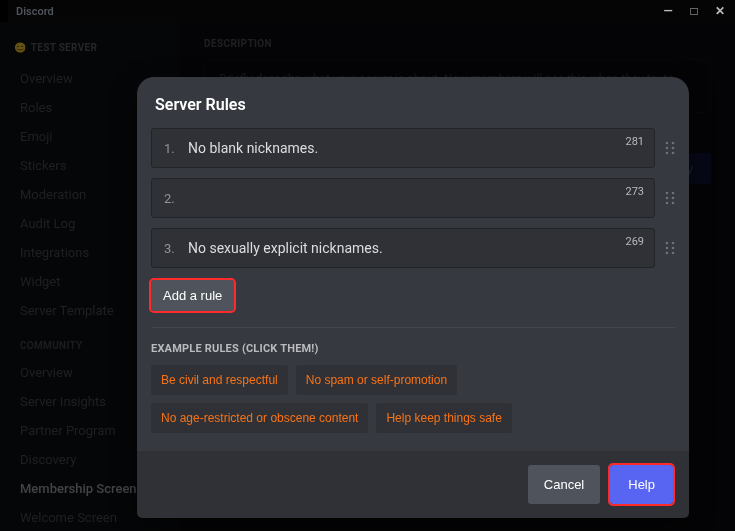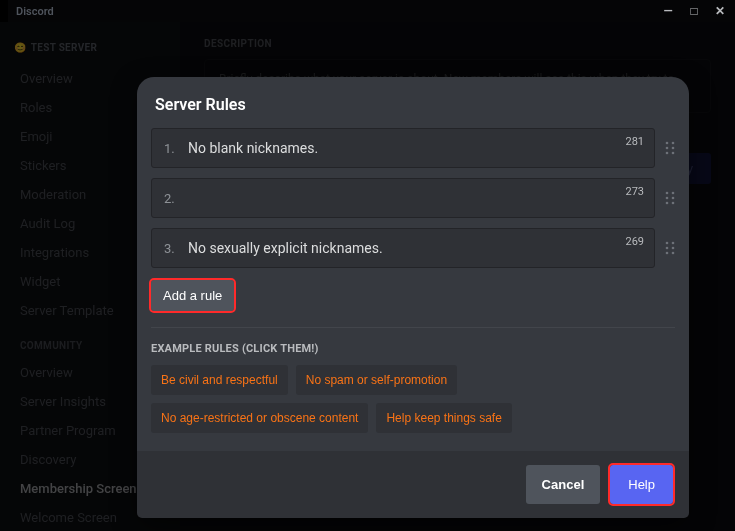--- a/index.html
+++ b/index.html
@@ -192,21 +192,20 @@
     border-bottom-right-radius:5px;
   }
   .btn-cancel {
     background: #4f545c;
     color: #fff;
     border:none;
     border-radius:3px;
     padding: 12px 16px;
     font-size:13px;
     cursor:pointer;
-    font-weight:bold;
   }
   .btn-save {
     background: #5865f2;
     color:#fff;
     border:none;
     border-radius:3px;
     padding: 8px 18px;
     font-size:13px;
     cursor:pointer;
   }

